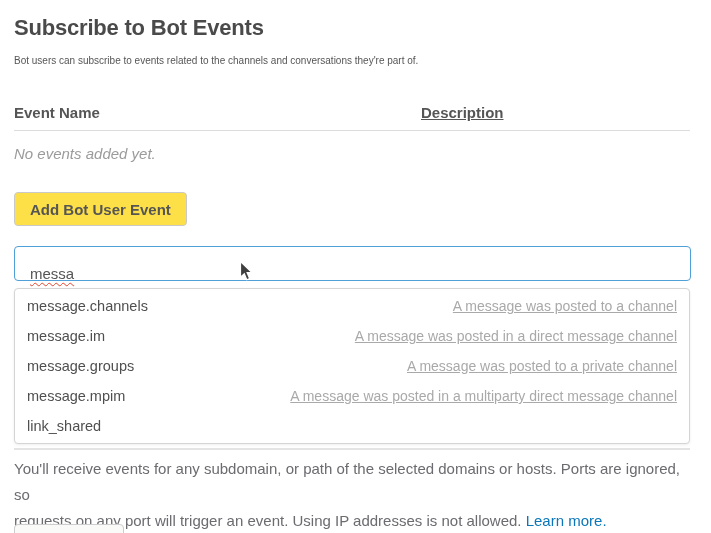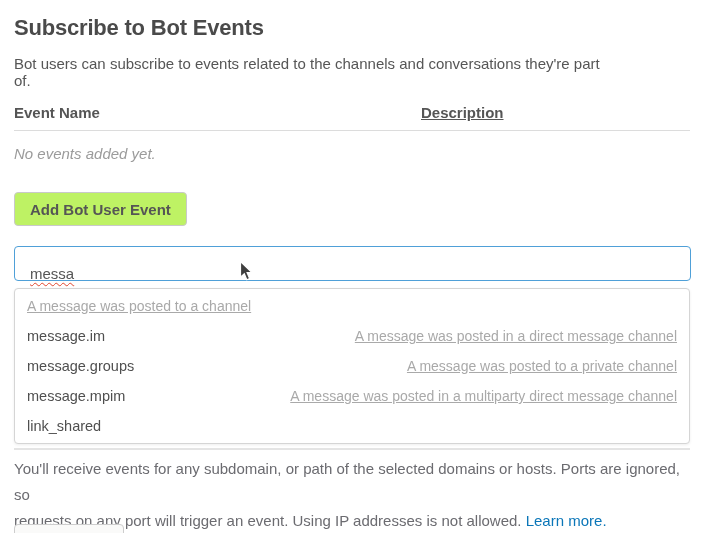--- a/index.html
+++ b/index.html
@@ -11,39 +11,39 @@
   }
   .page { position: relative; width: 602px; height: 533px; }
 
   .page-title {
     position: absolute; left: 14px; top: 15px;
     font-size: 22px; font-weight: bold; color: #4a4a4a;
     letter-spacing: -0.2px;
   }
   .page-subtitle {
     position: absolute; left: 14px; top: 55px;
-    font-size: 15px; color: #565656;
+    font-size: 10px; color: #565656;
   }
 
   .table-head { position: absolute; left: 14px; top: 104px; width: 676px; font-size: 15px; font-weight: bold; color: #555; }
   .col-desc { position: absolute; left: 407px; top: 0; text-decoration: underline; }
   .head-rule {
     position: absolute; left: 14px; top: 130px; width: 676px; height: 1px;
     background: #dcdcdc;
   }
 
   .empty-msg {
     position: absolute; left: 14px; top: 145px;
     font-size: 15px; font-style: italic; color: #9b9b9b;
   }
 
   .add-btn {
     position: absolute; left: 14px; top: 192px; height: 34px;
     padding: 0 15px;
-    background: #bef264; border: 1px solid #c9c9c9; border-radius: 4px;
+    background: #fde047; border: 1px solid #c9c9c9; border-radius: 4px;
     font-family: "Liberation Sans", sans-serif;
     font-size: 15px; font-weight: bold; color: #555;
     cursor: pointer;
   }
 
   .search-input {
     position: absolute; left: 14px; top: 246px; width: 677px; height: 35px;
     border: 1.5px solid var(--input-focus, #4fa0d8); border-radius: 4px;
     background: #ffffff;
     display: flex; align-items: center;
@@ -114,20 +114,21 @@
   <p class="empty-msg">No events added yet.</p>
 
   <button class="add-btn">Add Bot User Event</button>
 
   <div class="search-input">
     <span class="typed-text">messa</span>
   </div>
 
   <div class="dropdown">
     <div class="suggestion">
+      <span class="suggestion-name">message.channels</span>
       <span class="suggestion-desc">A message was posted to a channel</span>
     </div>
     <div class="suggestion">
       <span class="suggestion-name">message.im</span>
       <span class="suggestion-desc">A message was posted in a direct message channel</span>
     </div>
     <div class="suggestion">
       <span class="suggestion-name">message.groups</span>
       <span class="suggestion-desc">A message was posted to a private channel</span>
     </div>

